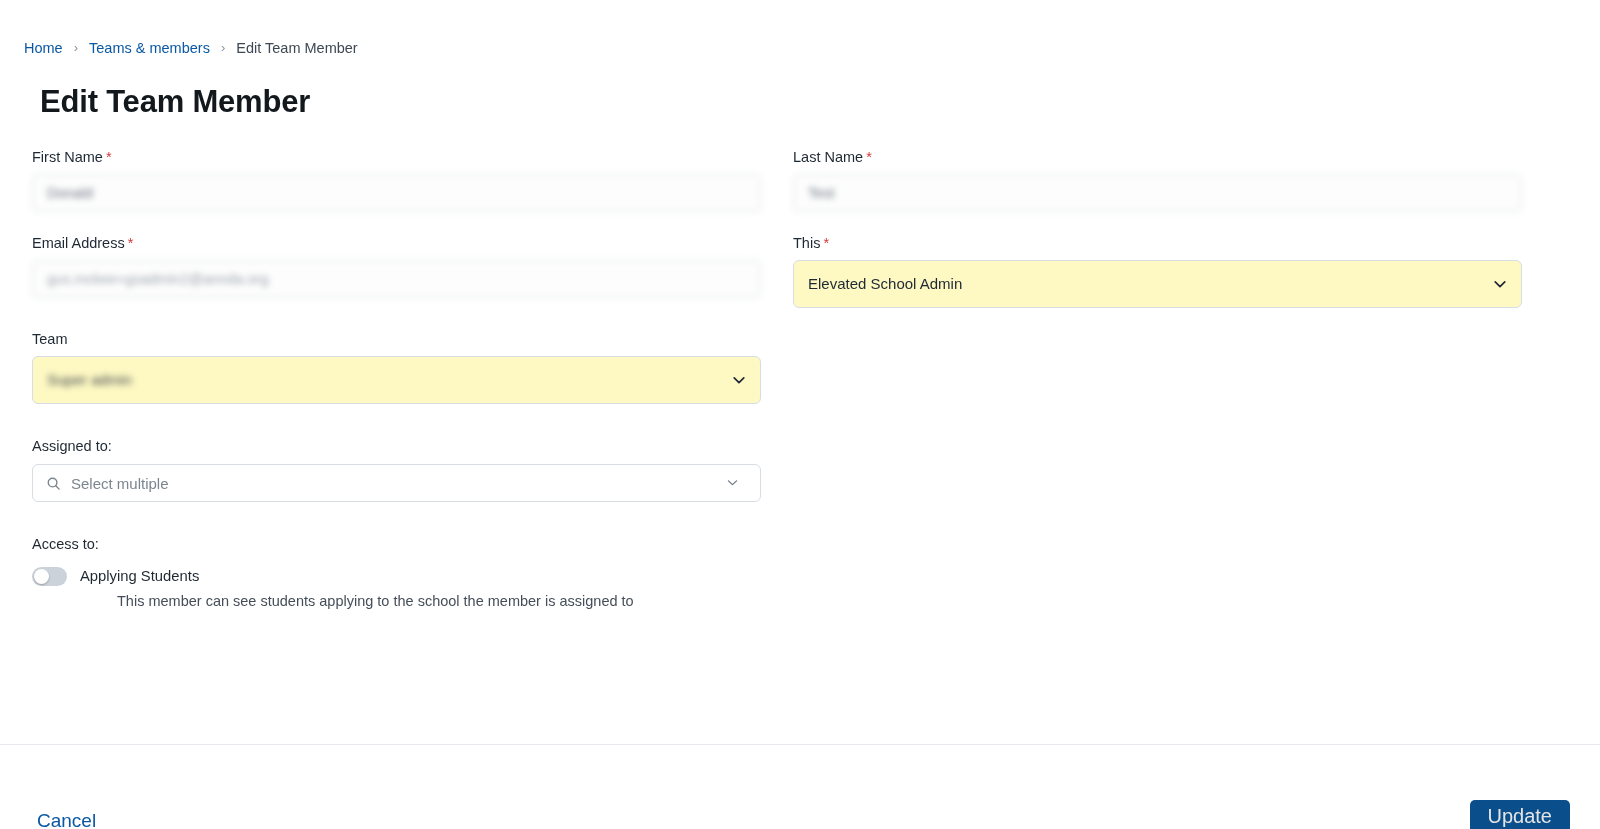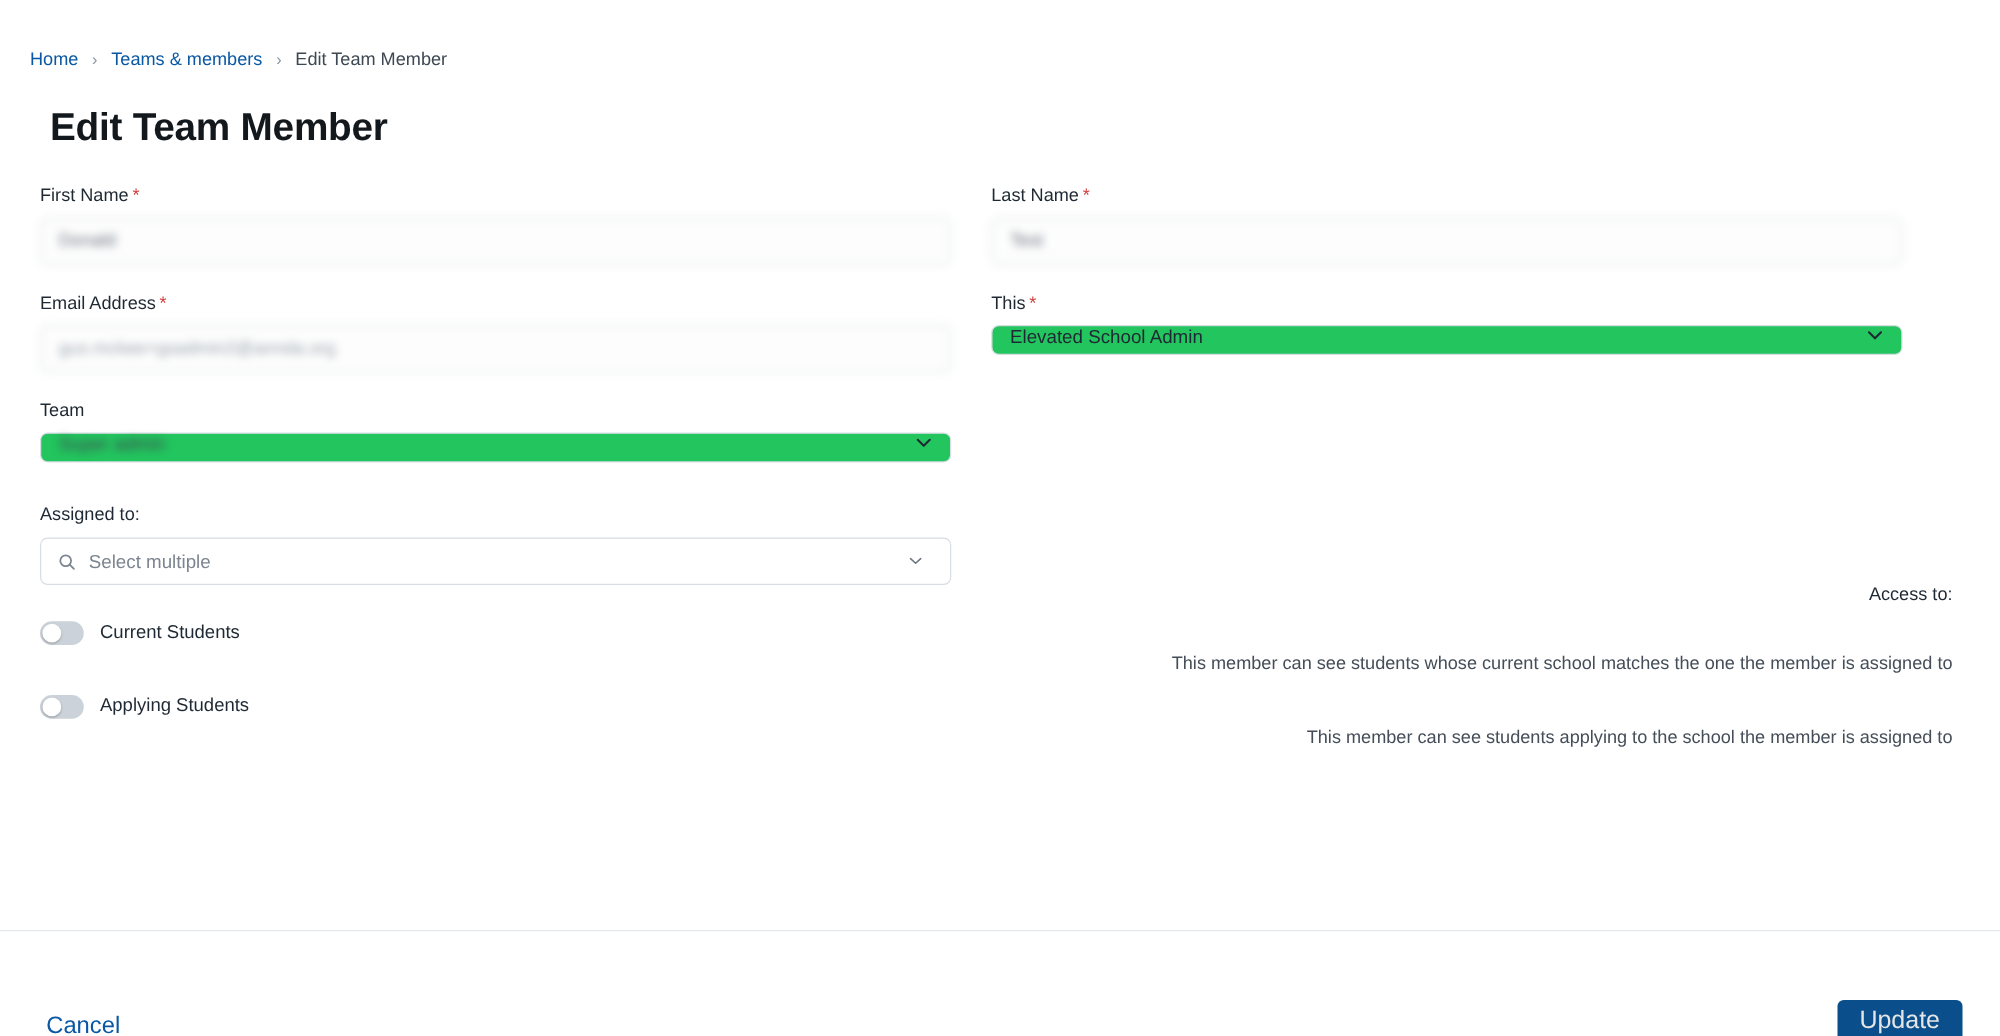--- a/index.html
+++ b/index.html
@@ -100,28 +100,29 @@
   .input-box.blurred {
     color: #6b7480;
     filter: blur(3.2px);
   }
   .input-box.placeholder-blurred {
     color: #9aa3ad;
     filter: blur(3.2px);
   }
   .select-box {
     width: 100%;
-    height: 24px;
+    height: 48px;
     border: 1px solid #d8dde3;
     border-radius: 6px;
-    background: #22c55e;
+    background: #fef9c3;
     padding: 0 14px;
     font-size: 15px;
     color: #1f2933;
     display: flex;
+    align-items: center;
     justify-content: space-between;
     cursor: pointer;
   }
   .select-box .val { line-height: 18px; }
   .select-box.blurred .val { filter: blur(3.2px); color: #3f4750; }
   .chev {
     width: 14px;
     height: 14px;
     flex: none;
     margin-left: 10px;
@@ -317,32 +318,23 @@
         </span>
         <span class="ms-placeholder">Select multiple</span>
         <span class="chev">
           <svg viewBox="0 0 16 16" width="13" height="13" aria-hidden="true">
               <path d="M3 6 L8 10.6 L13 6" fill="none" stroke="#6b7480" stroke-width="1.5" stroke-linecap="round" stroke-linejoin="round"></path>
             </svg>
         </span>
       </div>
     </div>
 
-    <div style="text-align:right;">
+    <div style="margin-top:34px;">
       <label class="access-label">Access to:</label>
 
-      <div class="toggle-row">
-        <div class="toggle-line">
-          <span class="toggle">
-              <span class="knob"></span>
-            </span>
-          <span class="toggle-title">Current Students</span>
-        </div>
-        <div class="toggle-desc">This member can see students whose current school matches the one the member is assigned to</div>
-      </div>
 
       <div class="toggle-row" style="margin-top:12px;">
         <div class="toggle-line">
           <span class="toggle">
               <span class="knob"></span>
             </span>
           <span class="toggle-title">Applying Students</span>
         </div>
         <div class="toggle-desc">This member can see students applying to the school the member is assigned to</div>
       </div>

